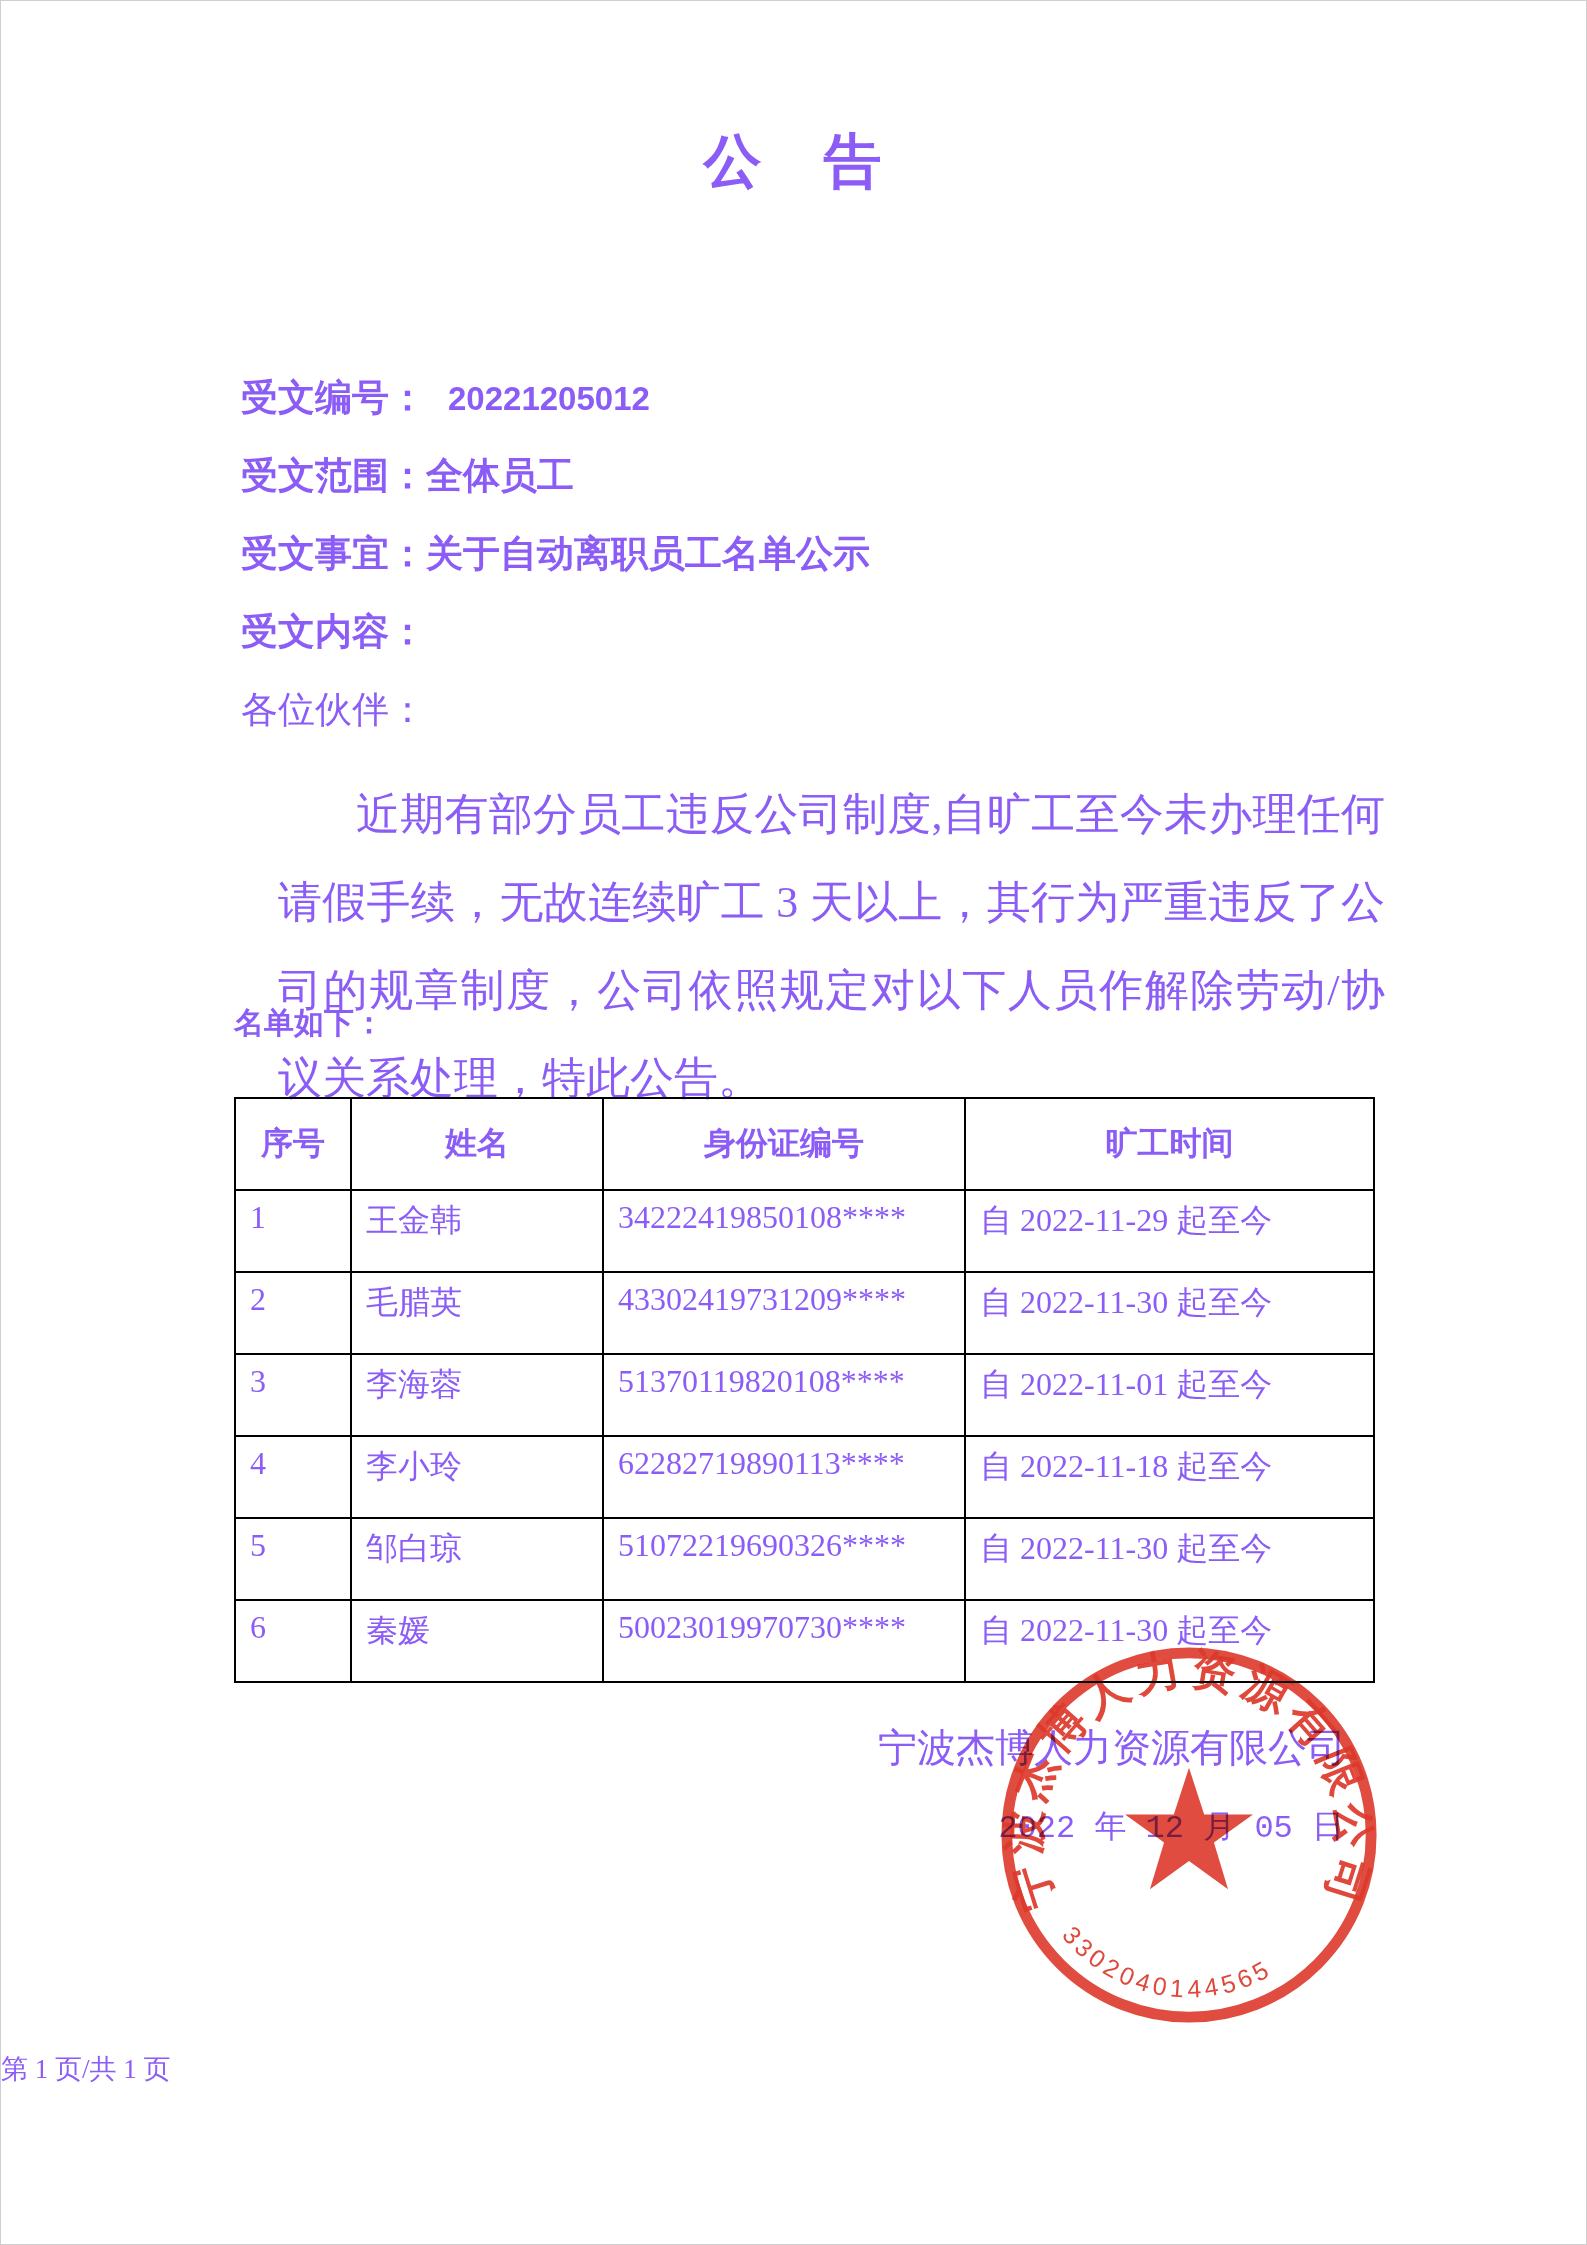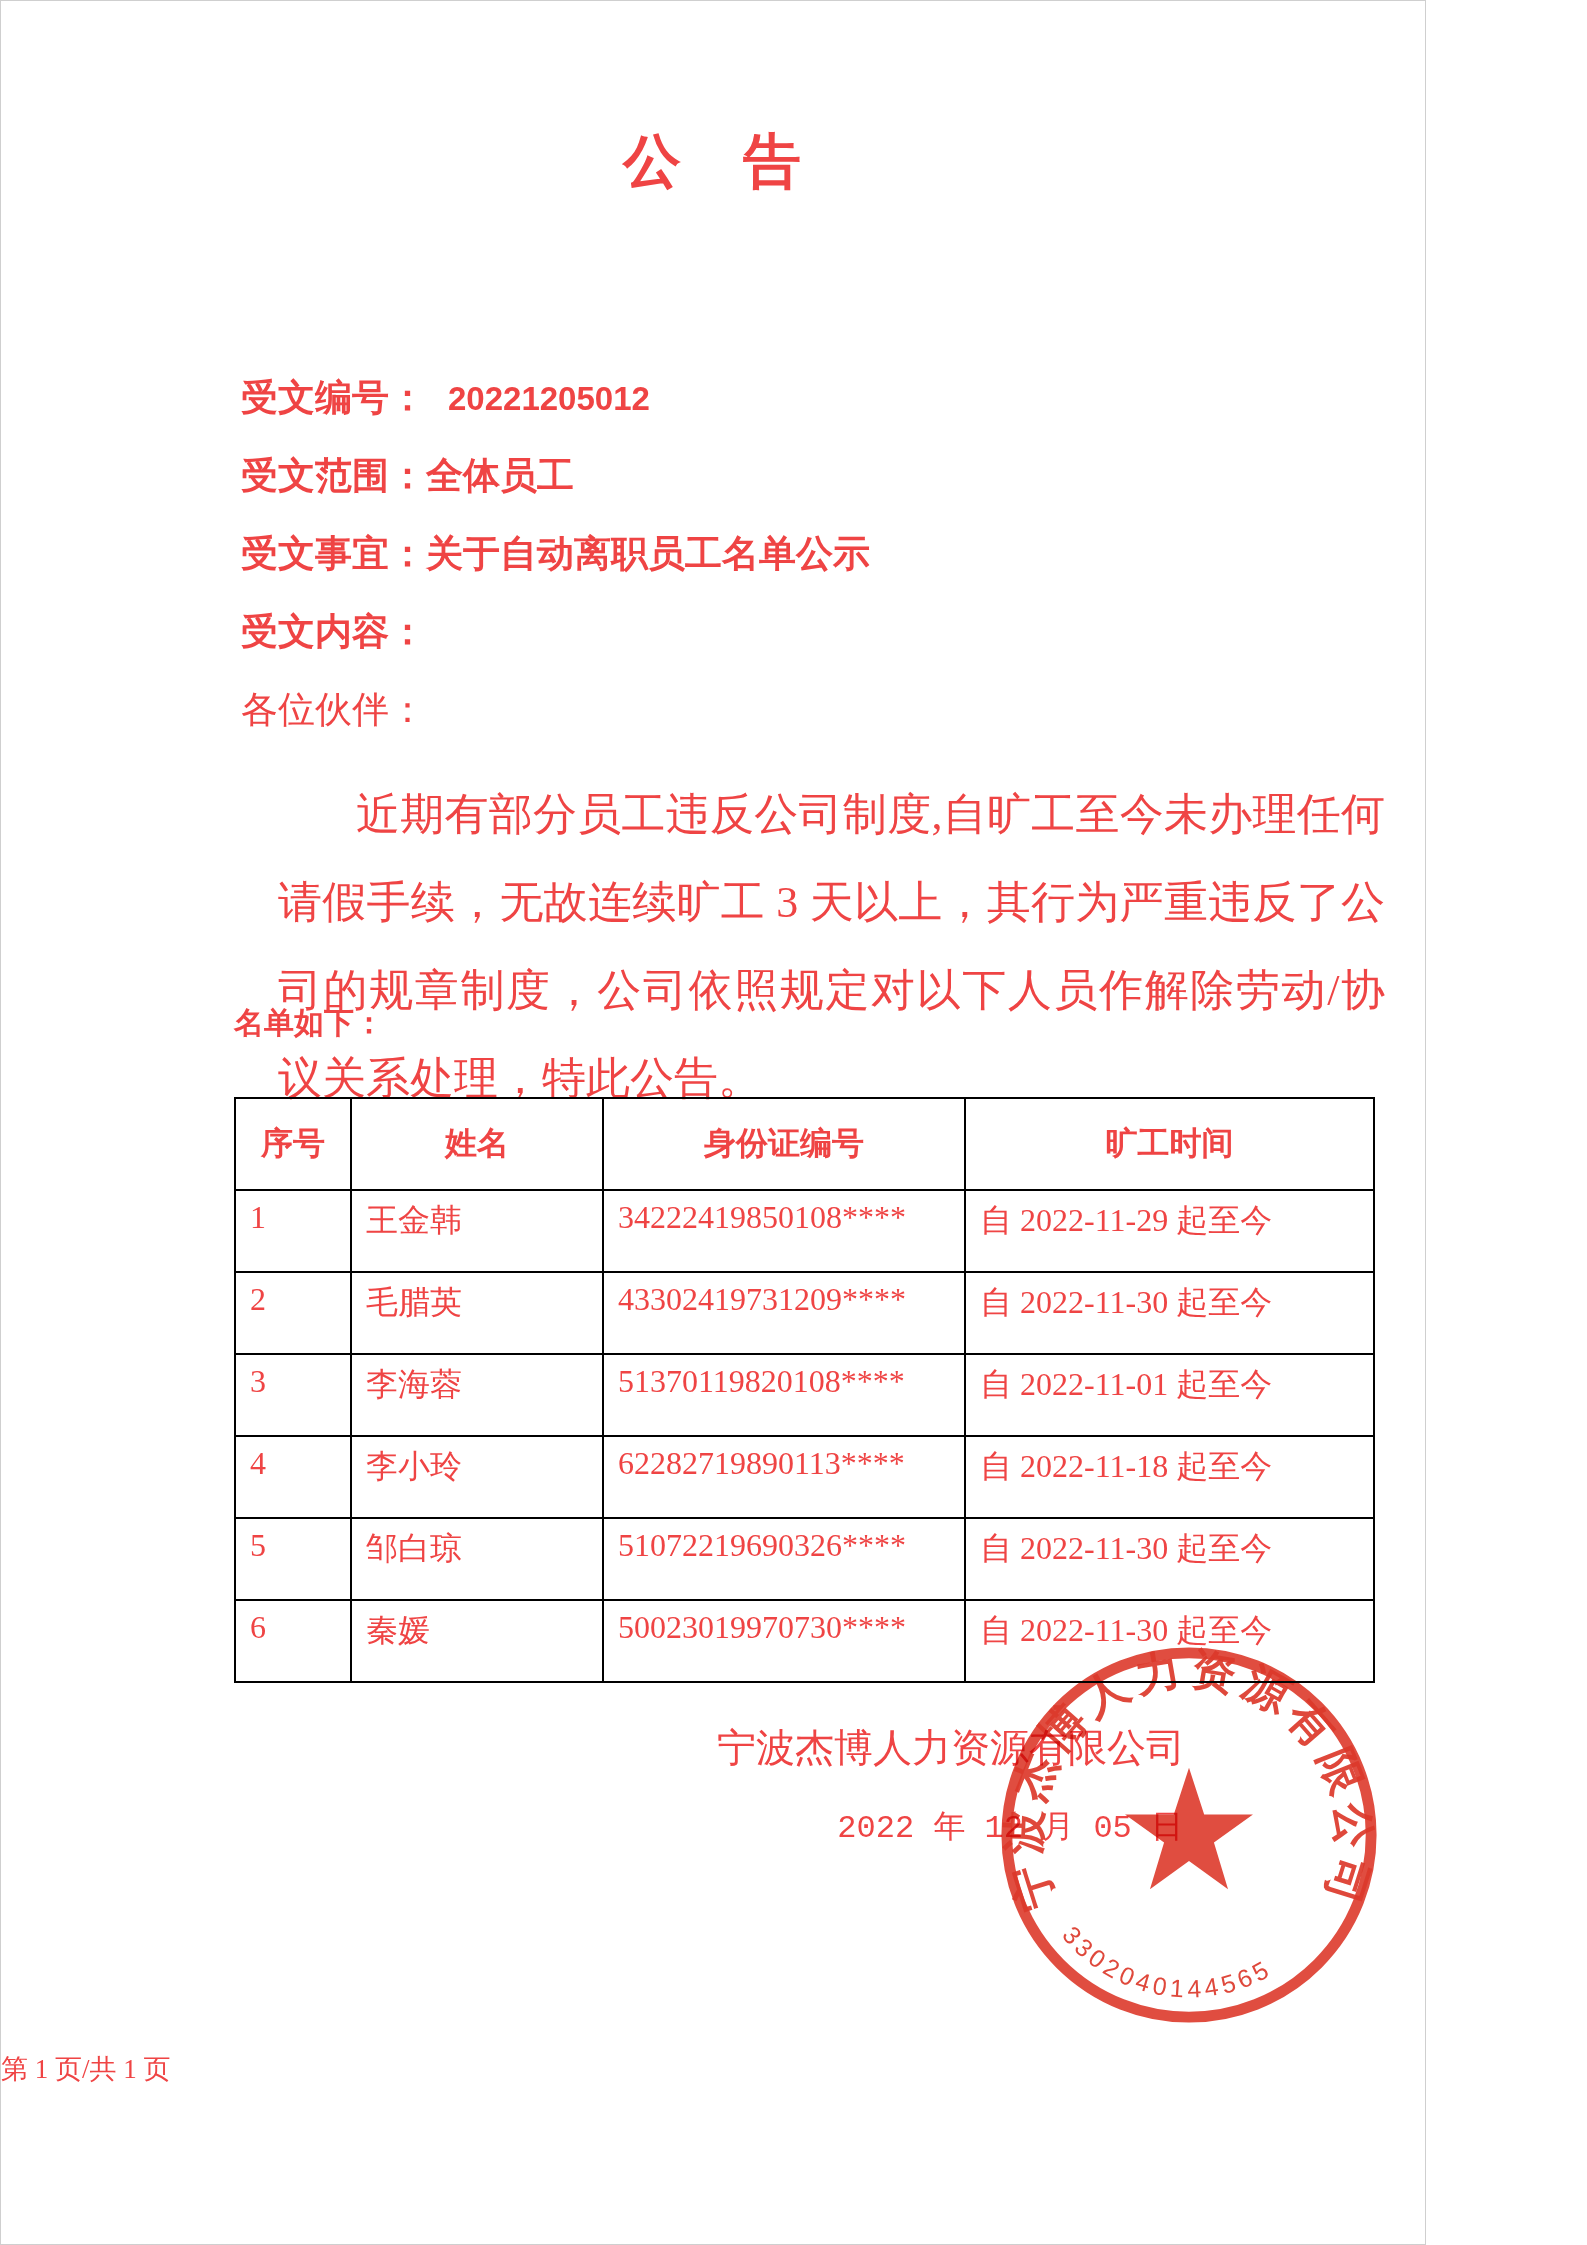--- a/index.html
+++ b/index.html
@@ -1,23 +1,23 @@
 <!DOCTYPE html>
 <html><head>
 <meta charset="utf-8">
 <style>
   html,body{margin:0;padding:0;background:#ffffff;}
   .page{
     position:relative;
-    width:1426px;height:2245px;
+    width:1587px;height:2245px;
     background:#ffffff;
     box-sizing:border-box;
     border:1px solid #cfcfcf;
     font-family:"Liberation Serif","DejaVu Serif",serif;
-    color:#ef4444;
+    color:#8b5cf6;
     overflow:hidden;
   }
   .title{
     position:absolute;top:122px;left:0;right:0;
     text-align:center;
     font-size:58px;font-weight:700;
     letter-spacing:2px;
   }
   .fields{position:absolute;left:240px;top:372px;width:1110px;}
   .field-line{height:78px;font-size:37px;white-space:nowrap;}

